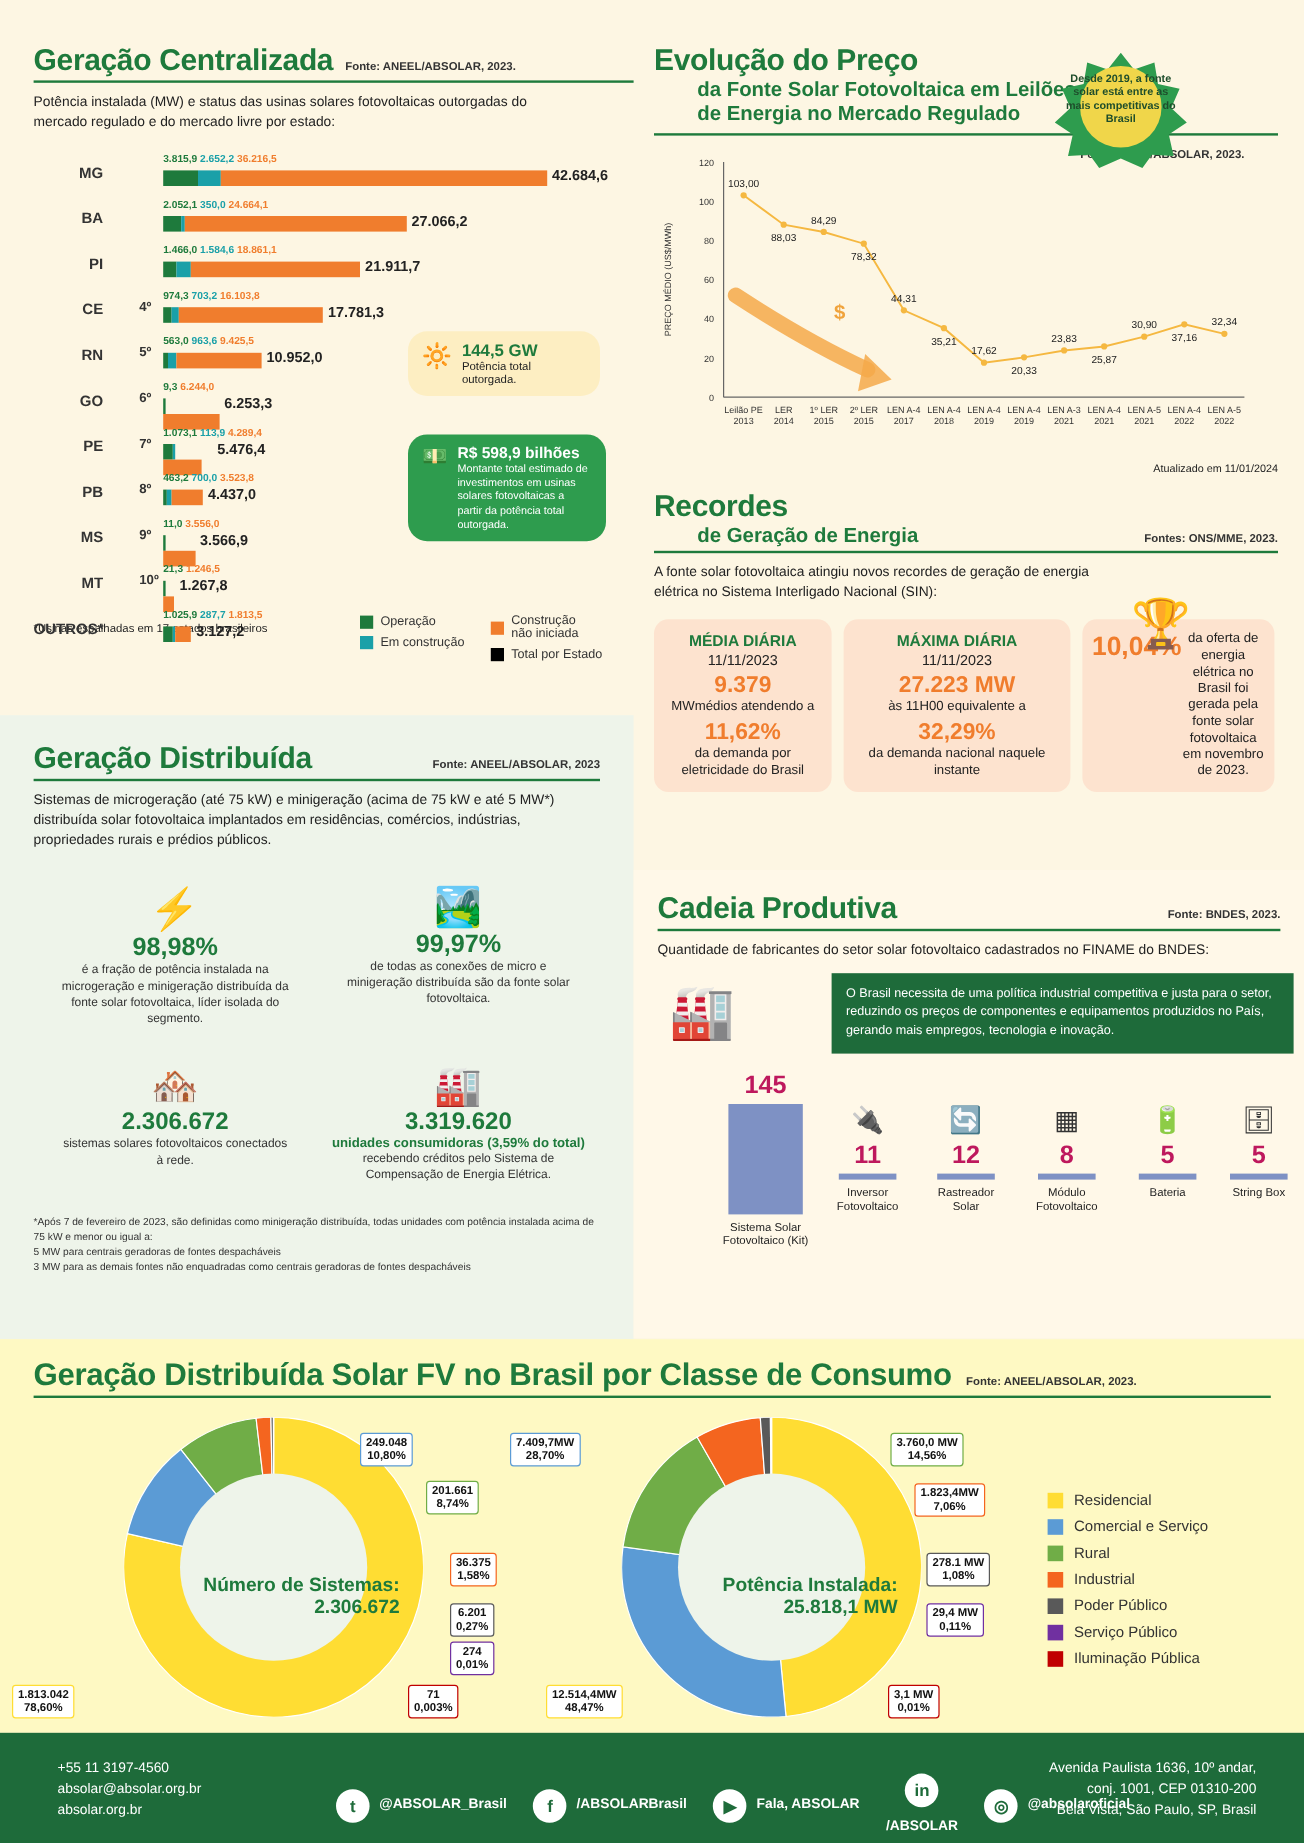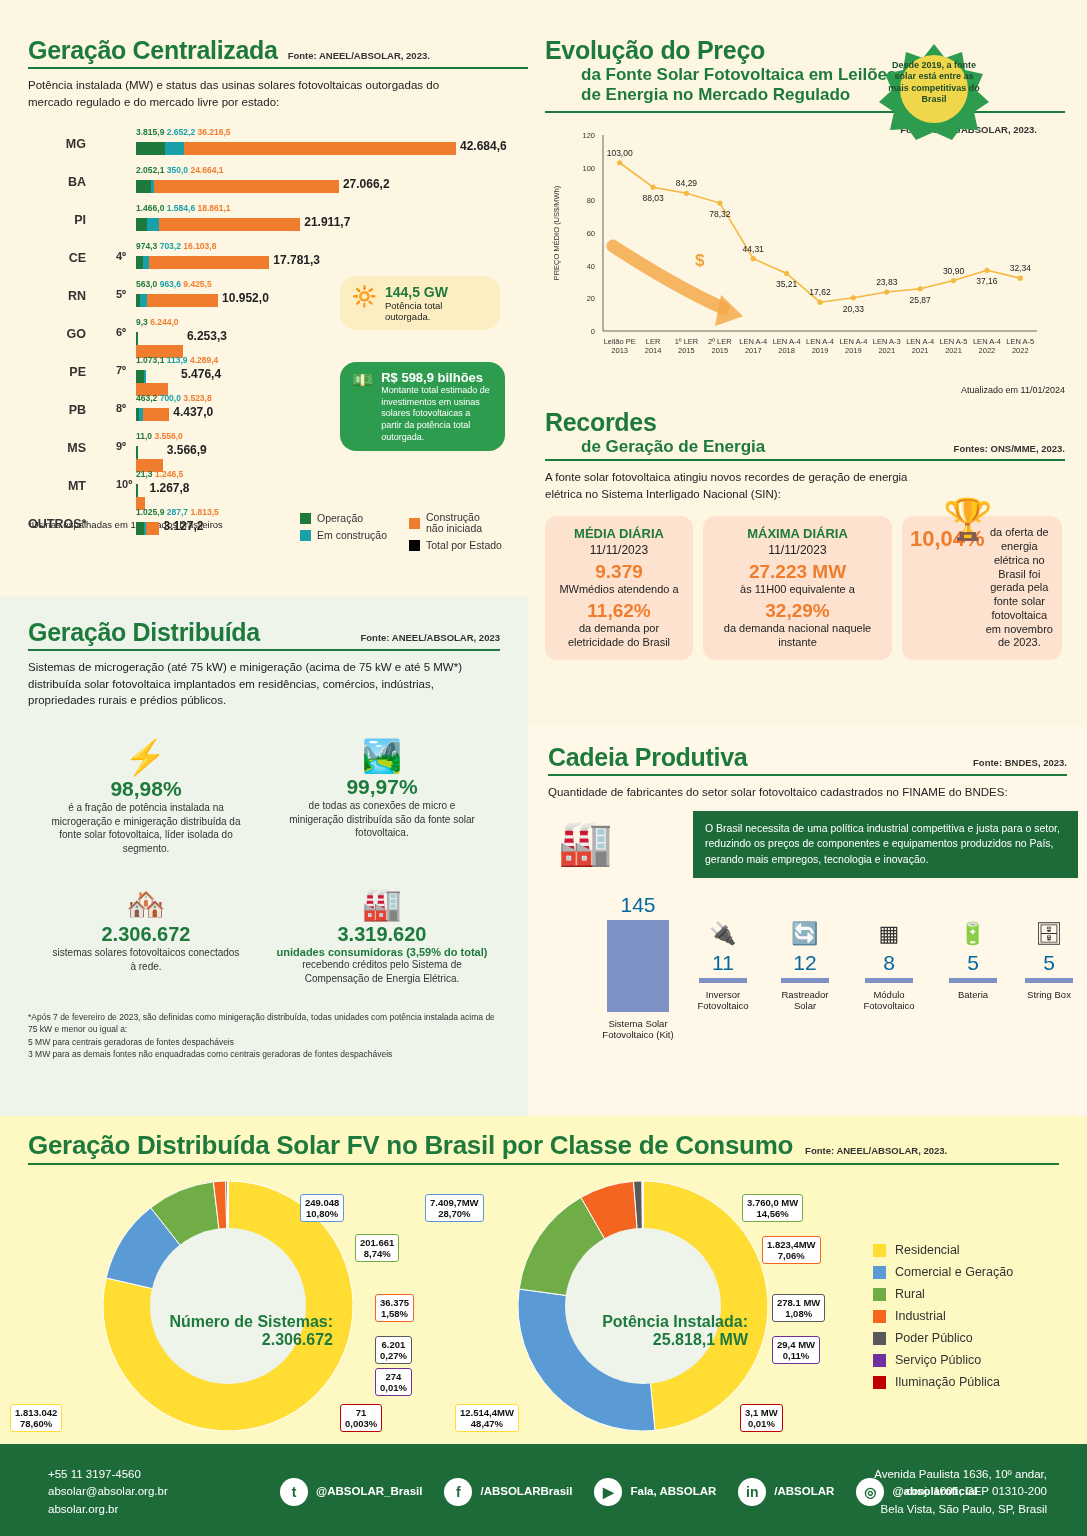--- a/index.html
+++ b/index.html
@@ -57,21 +57,21 @@
 
   
   .rcard { background:#fde3cf; border-radius:12px; padding:10px 8px; text-align:center; }
   .rtitle { color:#1e7a3c; font-weight:bold; font-size:13px; }
   .rdate { font-size:12px; color:#222; margin:2px 0 4px; }
   .rbig { color:#f07d2d; font-weight:bold; font-size:19px; }
   .rsmall { font-size:11px; color:#222; line-height:1.25; }
 
   
   .cad-item { text-align:center; }
-  .cad-num { font-size:21px; font-weight:normal; color:#0369a1; }
+  .cad-num { font-size:21px; font-weight:bold; color:#be185d; }
   .cad-cap { font-size:9.5px; line-height:1.2; color:#222; }
   .cad-bar { background:#7e91c4; }
 
   
   .donut-center { position:absolute; text-align:right; font-weight:bold; color:#1e7a3c; }
   .cal-legend { font-size:12.5px; }
   .cal-legend div { display:flex; align-items:center; margin-bottom:8px; }
   .cal-legend span.sq { width:13px; height:13px; margin-right:9px; display:inline-block;}
   .cb { position:absolute; font-size:9.5px; font-weight:bold; text-align:center; padding:2px 4px; border-radius:3px; background:#fff; }
   .foot-txt { font-size:11.5px; line-height:1.5; }
@@ -498,21 +498,21 @@
       <div style="font-size:16px;">25.818,1 MW</div>
     </div>
 
     <div class="cal-legend" style="position:absolute; left:845px; top:70px;">
       <div>
           <span class="sq" style="background:#ffdd33"></span>
           <span>Residencial</span>
         </div>
       <div>
           <span class="sq" style="background:#5b9bd5"></span>
-          <span>Comercial e Geração</span>
+          <span>Comercial e Serviço</span>
         </div>
       <div>
           <span class="sq" style="background:#70ad47"></span>
           <span>Rural</span>
         </div>
       <div>
           <span class="sq" style="background:#f4651f"></span>
           <span>Industrial</span>
         </div>
       <div>
@@ -558,21 +558,21 @@
       <span class="foot-txt" style="font-weight:bold">@ABSOLAR_Brasil</span>
     </div>
     <div style="display:flex; align-items:center; gap:8px;">
       <span class="sicon">f</span>
       <span class="foot-txt" style="font-weight:bold">/ABSOLARBrasil</span>
     </div>
     <div style="display:flex; align-items:center; gap:8px;">
       <span class="sicon">▶</span>
       <span class="foot-txt" style="font-weight:bold">Fala, ABSOLAR</span>
     </div>
-    <div style="display:flex; align-items:center; gap:8px;">
+    <div style="display:flex; align-items:center; gap:8px;flex-direction:column;">
       <span class="sicon">in</span>
       <span class="foot-txt" style="font-weight:bold">/ABSOLAR</span>
     </div>
     <div style="display:flex; align-items:center; gap:8px;">
       <span class="sicon">◎</span>
       <span class="foot-txt" style="font-weight:bold">@absolaroficial</span>
     </div>
   </div>
 
   <div style="position:absolute; right:40px; top:22px; text-align:right;" class="foot-txt">

